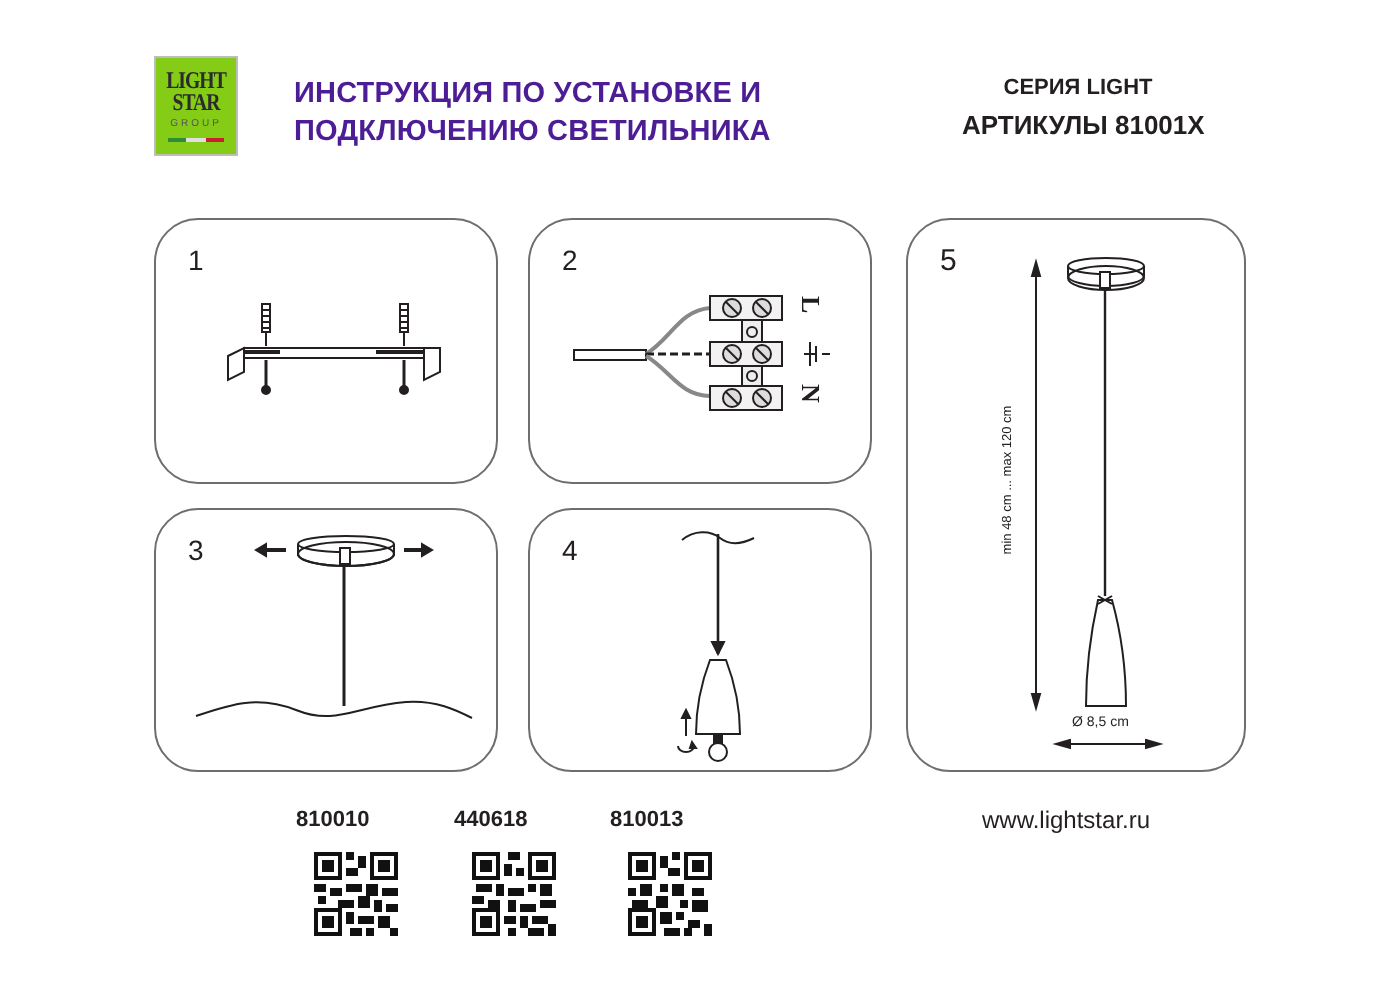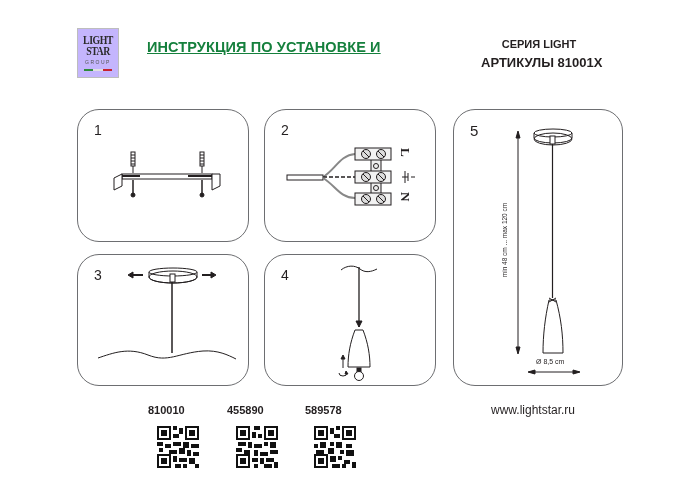--- a/index.html
+++ b/index.html
@@ -1,29 +1,29 @@
 <!DOCTYPE html>
 <html><head>
   <meta charset="utf-8">
   <style>
     html, body { margin: 0; padding: 0; background: #ffffff; }
     body { width: 700px; height: 495px; position: relative; overflow: hidden; font-family: "Liberation Sans", sans-serif; color: #231f20; }
     .abs { position: absolute; }
 
     
-    .logo { left: 77px; top: 28px; width: 42px; height: 50px; border: 1px solid #bdbdbd; box-sizing: border-box; background: #c4b5fd; }
+    .logo { left: 77px; top: 28px; width: 42px; height: 50px; border: 1px solid #bdbdbd; box-sizing: border-box; background: #84cc16; }
     .logo .l1, .logo .l2 { position: absolute; left: 0; right: 0; text-align: center; font-family: "Liberation Serif", serif; font-weight: bold; font-size: 12px; letter-spacing: -0.6px; line-height: 11px; color: #2b2b2b; transform: scaleX(0.82); }
     .logo .l1 { top: 6px; }
     .logo .l2 { top: 17px; }
     .logo .l3 { position: absolute; left: 0; right: 0; top: 30px; text-align: center; font-size: 5px; letter-spacing: 1.5px; color: #555; }
     .logo .flag { position: absolute; left: 6px; right: 6px; top: 40px; height: 2px; display: flex; }
     .logo .flag span { flex: 1; }
 
     
-    .title { left: 147px; top: 38px; font-size: 14.5px; font-weight: bold; line-height: 19px; color: #15803d; letter-spacing: 0.1px; text-decoration: underline; }
+    .title { left: 147px; top: 38px; font-size: 14.5px; font-weight: bold; line-height: 19px; color: #4c1d95; letter-spacing: 0.1px; }
     .series { left: 499px; top: 38px; font-size: 11px; font-weight: bold; color: #231f20; text-align: center; width: 80px; }
     .article { left: 481px; top: 55px; font-size: 13px; font-weight: bold; color: #231f20; }
 
     
     .panel { border: 1.3px solid #6d6e71; border-radius: 22px; box-sizing: border-box; background: #fff; }
     .panel-num { position: absolute; left: 16px; top: 12px; font-size: 14px; color: #231f20; }
     .panel svg { position: absolute; left: 0; top: 0; }
 
     #p1 { left: 77px;  top: 109px; width: 172px; height: 133px; }
     #p2 { left: 264px; top: 109px; width: 172px; height: 133px; }
@@ -45,20 +45,21 @@
   <div class="l3">GROUP</div>
   <div class="flag">
     <span style="background:#2e8b3a"></span>
       <span style="background:#e0e0e0"></span>
       <span style="background:#c8202f"></span>
   </div>
 </div>
 
 <div class="abs title">
   <div>ИНСТРУКЦИЯ ПО УСТАНОВКЕ И</div>
+  <div>ПОДКЛЮЧЕНИЮ СВЕТИЛЬНИКА</div>
 </div>
 <div class="abs series">СЕРИЯ LIGHT</div>
 <div class="abs article">АРТИКУЛЫ 81001X</div>
 
 <div class="abs panel" id="p1">
   <div class="panel-num">1</div>
   <svg width="172" height="133" viewBox="0 0 172 133">
     <g stroke="#231f20" fill="none" stroke-width="1">
 
       <rect x="44" y="64" width="90" height="5" fill="#fff"></rect>
@@ -209,22 +210,22 @@
       <polygon points="119,260 126,262 119,264" fill="#231f20"></polygon>
     </g>
   </svg>
   <div class="abs" style="left:50px; top:130px; width:0; height:0;">
     <div style="position:absolute; left:0; top:0; transform: translate(-50%,-50%) rotate(-90deg); white-space:nowrap; font-size:6.5px; color:#231f20;">min 48 cm ... max 120 cm</div>
   </div>
   <div class="abs" style="left:82px; top:248px; font-size:7px; color:#231f20; white-space:nowrap;">Ø 8,5 cm</div>
 </div>
 
 <div class="abs code" style="left:148px;">810010</div>
-<div class="abs code" style="left:227px;">455890</div>
-<div class="abs code" style="left:305px;">589578</div>
+<div class="abs code" style="left:227px;">440618</div>
+<div class="abs code" style="left:305px;">810013</div>
 
 <svg class="abs qr" style="left:157px;" viewBox="0 0 21 21" shape-rendering="crispEdges">
   <g fill="#111">
     <rect x="0" y="0" width="7" height="7"></rect>
       <rect x="1" y="1" width="5" height="5" fill="#fff"></rect>
       <rect x="2" y="2" width="3" height="3"></rect>
     <rect x="14" y="0" width="7" height="7"></rect>
       <rect x="15" y="1" width="5" height="5" fill="#fff"></rect>
       <rect x="16" y="2" width="3" height="3"></rect>
     <rect x="0" y="14" width="7" height="7"></rect>

